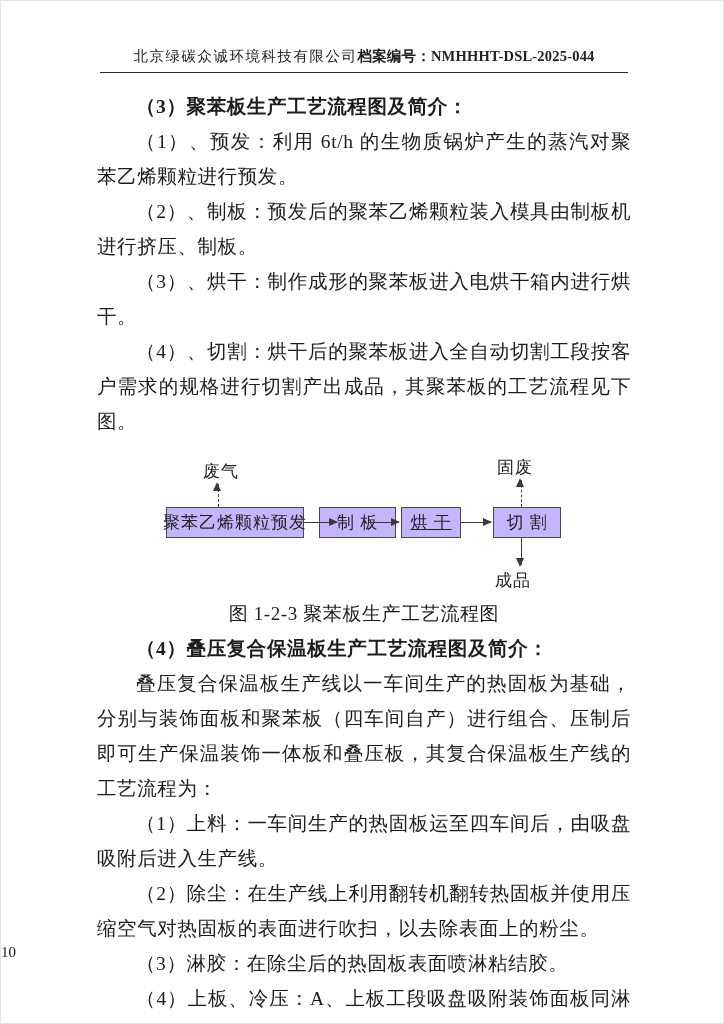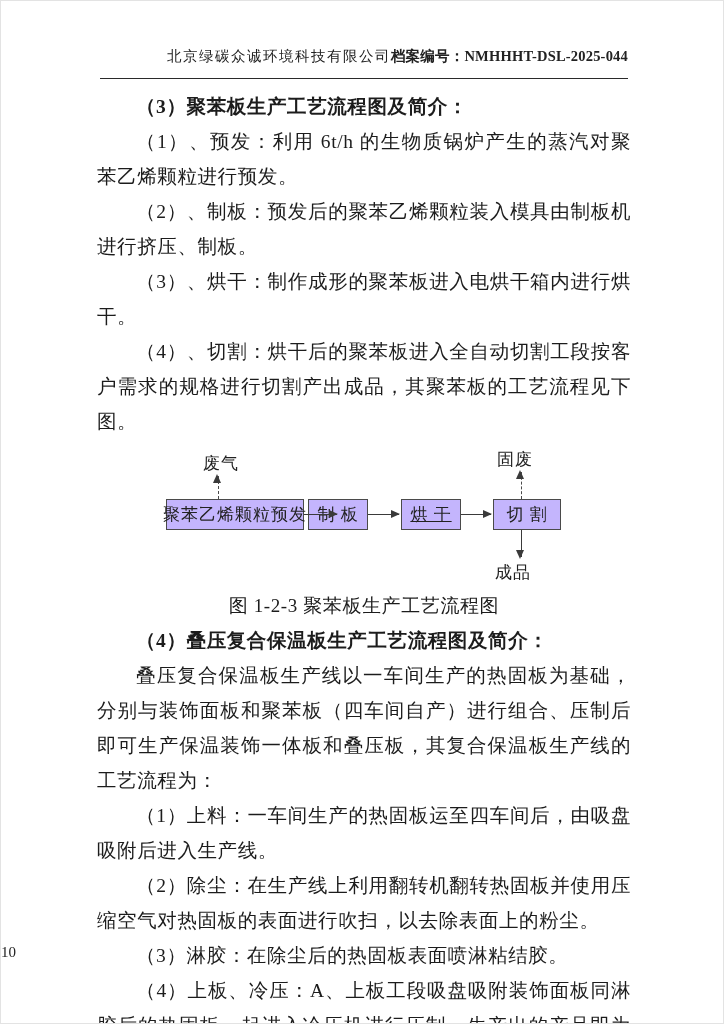--- a/index.html
+++ b/index.html
@@ -16,24 +16,24 @@
     border: 1px solid #e3e3e3;
     overflow: hidden;
   }
   
   .header {
     position: absolute;
     top: 46px;
     left: 99px;
     width: 528px;
     display: flex;
-    justify-content: flex-end;
+    justify-content: center;
     align-items: flex-end;
     border-bottom: 1.5px solid #2a2a2a;
-    padding-bottom: 12px;
+    padding-bottom: 6px;
     font-size: 14.5px;
     color: #222;
   }
   .header .company { letter-spacing: 1.5px; }
   .header .docnum { font-weight: 600; letter-spacing: 0.2px; }
   
   .content {
     position: absolute;
     top: 88px;
     left: 96px;
@@ -44,21 +44,21 @@
     letter-spacing: 0.6px;
     color: #1c1c1c;
   }
   .para { text-indent: 2em; }
   .h-bold { font-weight: bold; text-indent: 2em; }
   
   .diagram {
     position: relative;
     width: 534px;
     height: 136px;
-    margin-top: 9px;
+    margin-top: 17px;
     margin-bottom: 4px;
     font-size: 17px;
     letter-spacing: 1px;
     text-align: left;
     text-indent: 0;
     line-height: normal;
   }
   .dnode {
     position: absolute;
     height: 31px;
@@ -154,21 +154,21 @@
       <span class="dlabel" style="left:106px; top:4px;">废气</span>
       <span class="dlabel" style="left:400px; top:0px;text-align:right;">固废</span>
       <span class="dlabel" style="left:398px; top:113px;">成品</span>
 
       <div class="v-dash-up" style="left:121px; top:28px; height:23px;"></div>
       <div class="v-dash-up" style="left:424px; top:24px; height:27px;"></div>
 
       <div class="v-solid-down" style="left:424px; top:82px; height:27px;"></div>
 
       <div class="dnode" style="left:69px;  top:51px; width:138px;">聚苯乙烯颗粒预发</div>
-      <div class="dnode" style="left:211px; top:51px; width:60px;">制 板</div>
+      <div class="dnode" style="left:222px; top:51px; width:77px;">制 板</div>
       <div class="dnode" style="left:304px; top:51px; width:60px;text-decoration:underline;">烘 干</div>
       <div class="dnode" style="left:396px; top:51px; width:68px;">切 割</div>
 
       <div class="h-arrow" style="left:207px; top:66px; width:33px;"></div>
       <div class="h-arrow" style="left:271px; top:66px; width:31px;"></div>
       <div class="h-arrow" style="left:364px; top:66px; width:30px;"></div>
     </div>
 
     <p class="caption">图 1-2-3 聚苯板生产工艺流程图</p>
     <p class="h-bold">（4）叠压复合保温板生产工艺流程图及简介：</p>

